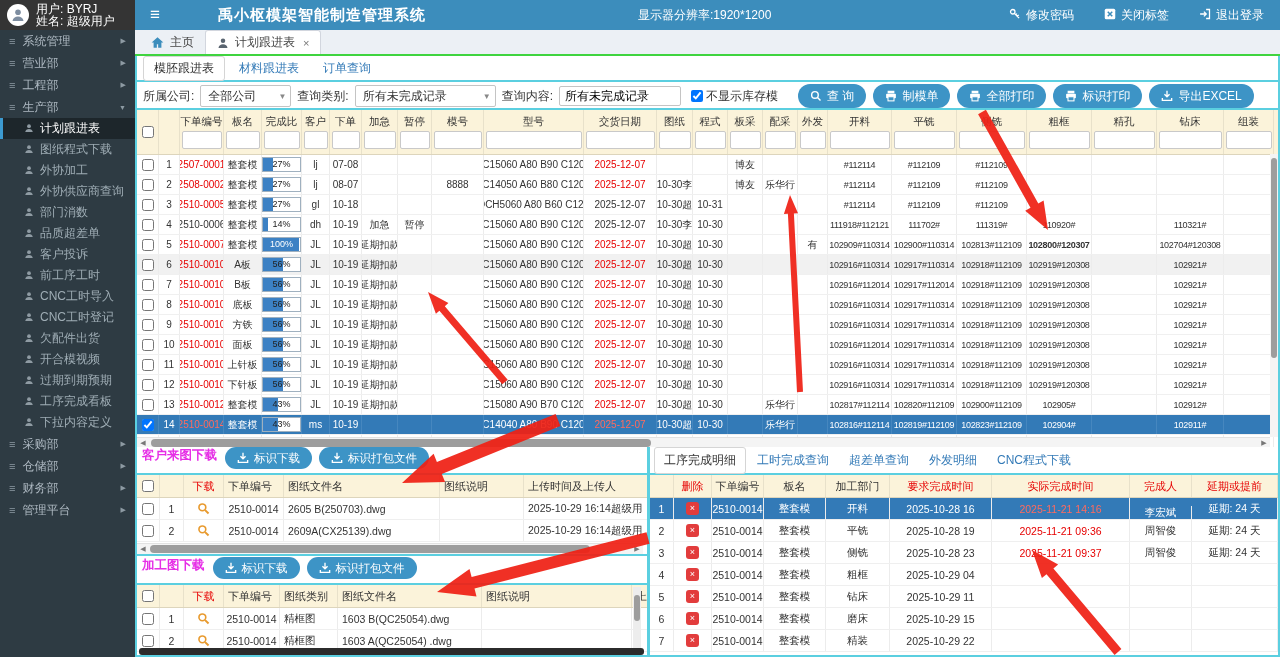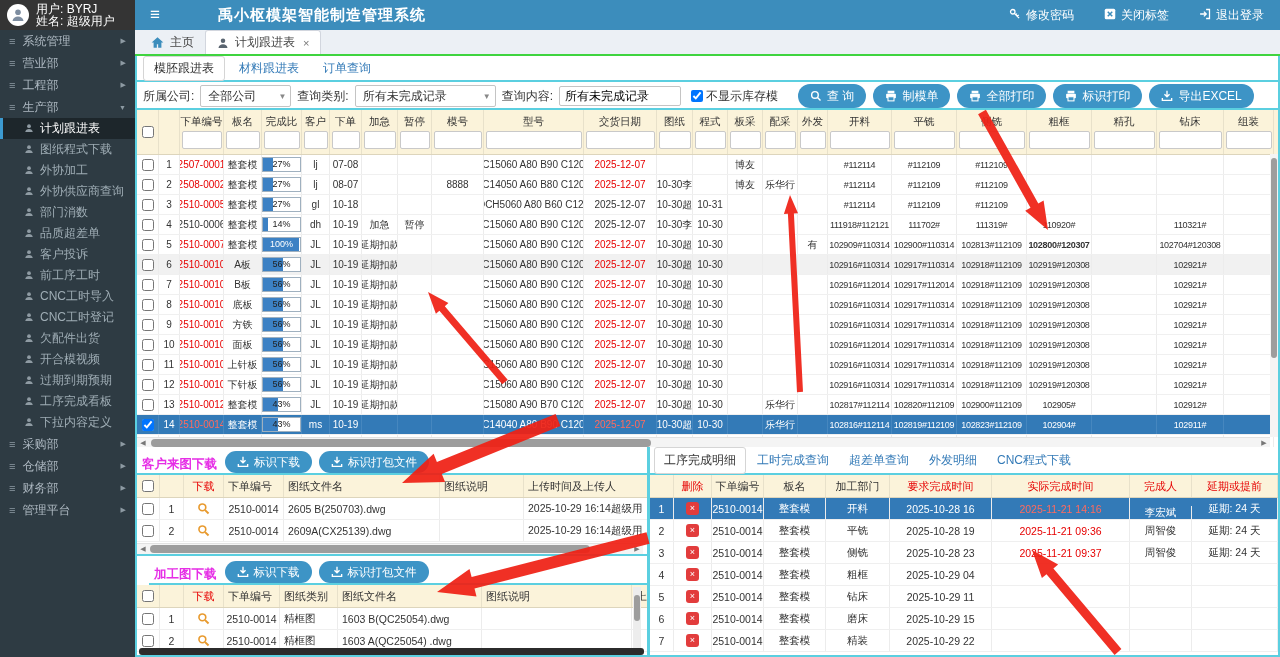--- a/index.html
+++ b/index.html
@@ -61,21 +61,21 @@
   
   .hscroll{position:absolute;left:0;height:10px;background:#f4f4f4;border-top:1px solid #e2e2e2;}
   .hthumb{position:absolute;top:1px;height:8px;background:#9d9d9d;border-radius:4px;}
   .sarrow{position:absolute;top:0;width:12px;height:10px;font-size:7px;color:#777;text-align:center;line-height:10px;}
   .vscroll{position:absolute;width:8px;background:#f4f4f4;}
   .vthumb{position:absolute;left:1px;width:6px;background:#9d9d9d;border-radius:3px;}
   
   .bottom{position:absolute;left:0;top:391px;width:1141px;height:208px;background:#fff;}
   .bleft{position:absolute;left:0;top:0;width:510px;height:208px;border-right:3px solid #5bcfe0;box-sizing:content-box;overflow:hidden;}
   .bright{position:absolute;left:513px;top:0;width:628px;height:208px;overflow:hidden;}
-  .sechead{display:flex;align-items:flex-end;gap:8px;height:28px;padding-left:5px;border-bottom:2px solid #5bcfe0;box-sizing:border-box;}
+  .sechead{display:flex;align-items:flex-start;gap:8px;height:28px;padding-left:5px;border-bottom:2px solid #5bcfe0;box-sizing:border-box;}
   .sectitle{color:#e62ee6;font-size:12.5px;font-weight:bold;white-space:nowrap;}
   .lt-h{display:flex;background:#fbf3da;height:22px;border-bottom:1px solid #ddd5bc;}
   .lt-hc{display:flex;align-items:center;padding-left:4px;font-size:11px;color:#333;border-right:1px solid #e8e1ca;box-sizing:border-box;white-space:nowrap;flex:none;}
   .lt-hc.center{justify-content:center;padding-left:0;}
   .lt-row{display:flex;height:21px;border-bottom:1px solid #efefef;background:#fff;cursor:pointer;}
   .lt-row.sel{background:#337ab7;color:#fff;}
   .lt-cell{display:flex;align-items:center;border-right:1px solid #ececec;box-sizing:border-box;overflow:hidden;white-space:nowrap;font-size:10.5px;padding-left:4px;flex:none;}
   .lt-cell.center{justify-content:center;padding-left:0;}
   .redb{color:#e60000;}
   .lt-row.sel .redtime{color:#ff6a5e;}
@@ -101,20 +101,21 @@
             <path d="M2.5 14c.4-3 2.6-4.6 5.5-4.6s5.1 1.6 5.5 4.6z" fill="#7d8da0"></path>
           </svg>
       </div>
       <div class="userlines">
         <div>用户: BYRJ</div>
         <div>姓名: 超级用户</div>
       </div>
     </div>
     <span class="hamburger">≡</span>
     <span class="apptitle">禹小枢模架智能制造管理系统</span>
+    <span class="resolution">显示器分辨率:1920*1200</span>
     <div class="topactions" id="topactions">
         <div class="topaction">
           <span><svg width="12" height="12" viewBox="0 0 16 16">
               <circle cx="5" cy="5" r="3" fill="none" stroke="#fff" stroke-width="1.7"></circle>
               <path d="M7.2 7.2l6.3 6.3M11 11l2-1.8M8.9 9.1l1.8-1.6" stroke="#fff" stroke-width="1.7" fill="none"></path>
             </svg></span>
           <span>修改密码</span>
         </div>
         <div class="topaction">
           <span><svg width="12" height="12" viewBox="0 0 16 16">
@@ -1060,21 +1061,21 @@
                 <div class="lt-cell" style="width: 84px;"></div>
                 <div class="lt-cell" style="width: 126px;">2025-10-29 16:14超级用</div>
               </div>
             </div>
           <div class="hscroll" style="top:96px;width:506px;">
             <span class="sarrow" style="left:0">◀</span>
             <span class="sarrow" style="right:0">▶</span>
             <div class="hthumb" style="left:13px;width:440px"></div>
           </div>
           <div style="position:absolute;top:107px;left:0;width:510px;height:2px;background:#5bcfe0"></div>
-          <div class="sechead" style="position:absolute;top:110px;left:12px;width:510px">
+          <div class="sechead" style="position:absolute;top:110px;left:0;width:510px">
             <span class="sectitle">加工图下载</span>
             <span id="procbtns" style="display:flex;gap:7px">
                 <button class="pill small">
                   <span style="display: flex;">
                     <svg width="12" height="12" viewBox="0 0 16 16">
                       <path d="M8 1v7.5M4.6 5.6L8 9l3.4-3.4" stroke="#fff" stroke-width="1.8" fill="none"></path>
                       <path d="M1.8 10.5v3.4h12.4v-3.4" stroke="#fff" stroke-width="1.8" fill="none"></path>
                     </svg>
                   </span>
                   <span>标识下载</span>

